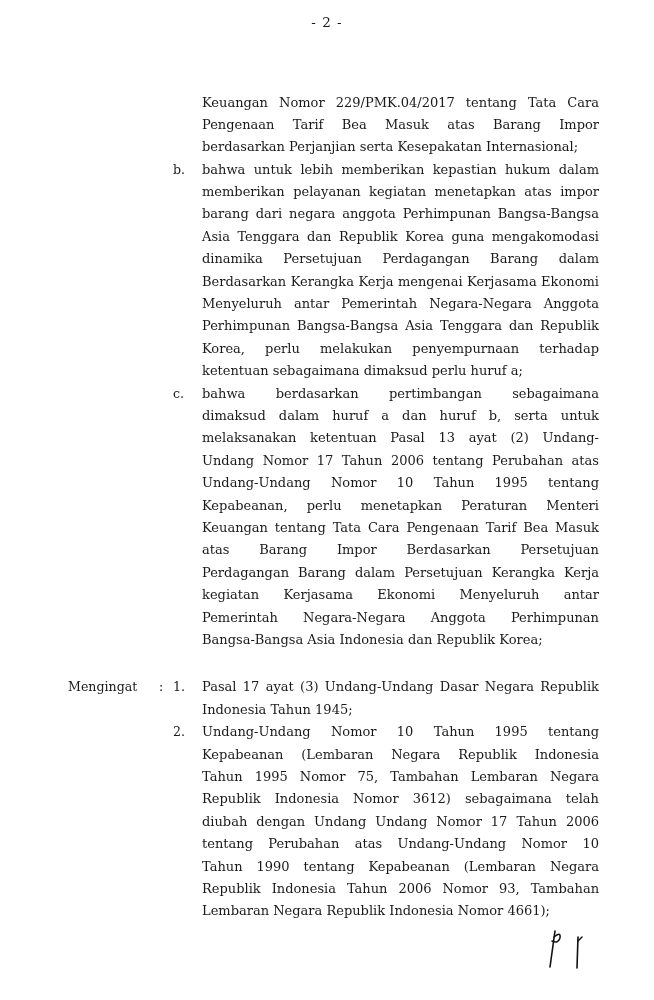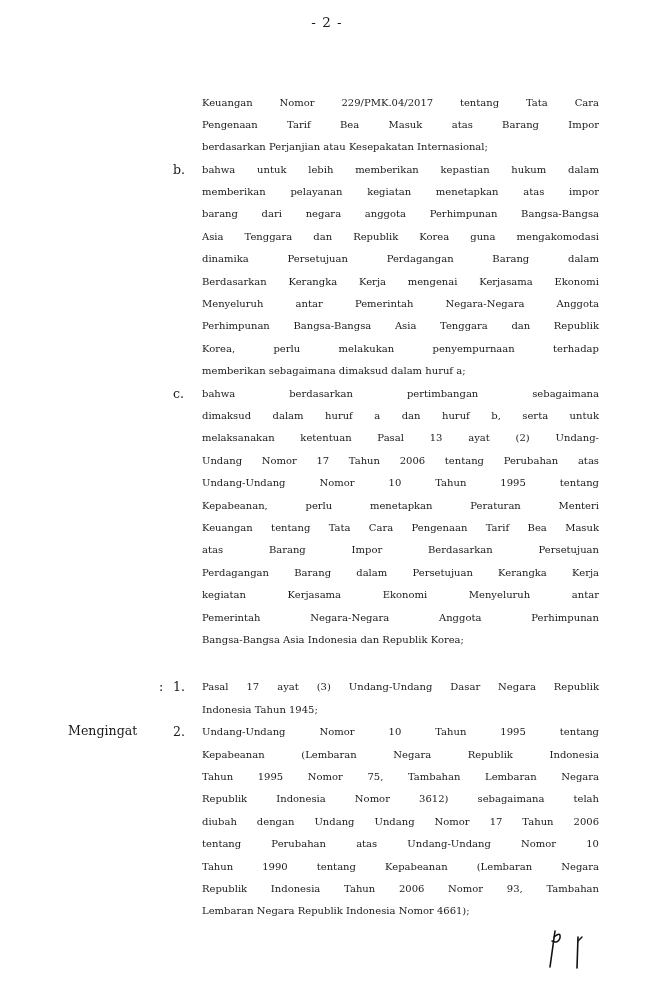--- a/index.html
+++ b/index.html
@@ -1,50 +1,50 @@
 <!DOCTYPE html>
 <html><head>
   <meta charset="utf-8">
   <style>
     html, body { margin: 0; padding: 0; background: #ffffff; }
     body { width: 654px; height: 1000px; position: relative; overflow: hidden;
            font-family: "DejaVu Serif", "Liberation Serif", serif; color: #1a1a1a; }
     .page-num { position: absolute; left: 0; width: 654px; top: 14px; text-align: center;
                 font-size: 13.5px; letter-spacing: 1px; }
-    .line { position: absolute; left: 202px; width: 397px; font-size: 10px; line-height: 16px;
+    .line { position: absolute; left: 202px; width: 397px; font-size: 13px; line-height: 16px;
             text-align: justify; text-align-last: justify; white-space: nowrap; }
     .line.last { text-align-last: left; }
     .marker { position: absolute; font-size: 12.6px; line-height: 16px; }
-    .label { position: absolute; left: 68px; font-size: 12.6px; line-height: 16px; margin-top: 44px; }
+    .label { position: absolute; left: 68px; font-size: 12.6px; line-height: 16px; }
     .colon { position: absolute; left: 159px; font-size: 12.6px; line-height: 16px; }
     .signature { position: absolute; left: 545px; top: 927px; width: 40px; height: 42px; }
   </style>
 </head>
 <body>
 
 <div class="page-num">- 2 -</div>
 
 <div>
   <div class="line" style="top:95px">Keuangan Nomor 229/PMK.04/2017 tentang Tata Cara</div>
   <div class="line" style="top:117px">Pengenaan Tarif Bea Masuk atas Barang Impor</div>
-  <div class="line last" style="top:139px">berdasarkan Perjanjian atau Kesepakatan Internasional;</div>
+  <div class="line last" style="top:139px">berdasarkan Perjanjian serta Kesepakatan Internasional;</div>
 </div>
 
 <div>
   <div class="marker" style="left:173px; top:162px">b.</div>
   <div class="line" style="top:162px">bahwa untuk lebih memberikan kepastian hukum dalam</div>
   <div class="line" style="top:184px">memberikan pelayanan kegiatan menetapkan atas impor</div>
   <div class="line" style="top:206px">barang dari negara anggota Perhimpunan Bangsa-Bangsa</div>
   <div class="line" style="top:229px">Asia Tenggara dan Republik Korea guna mengakomodasi</div>
   <div class="line" style="top:251px">dinamika Persetujuan Perdagangan Barang dalam</div>
   <div class="line" style="top:274px">Berdasarkan Kerangka Kerja mengenai Kerjasama Ekonomi</div>
   <div class="line" style="top:296px">Menyeluruh antar Pemerintah Negara-Negara Anggota</div>
   <div class="line" style="top:318px">Perhimpunan Bangsa-Bangsa Asia Tenggara dan Republik</div>
   <div class="line" style="top:341px">Korea, perlu melakukan penyempurnaan terhadap</div>
-  <div class="line last" style="top:363px">memberikan sebagaimana dimaksud dalam huruf a;</div>
+  <div class="line last" style="top:363px">ketentuan sebagaimana dimaksud perlu huruf a;</div>
 </div>
 
 <div>
   <div class="marker" style="left:173px; top:386px">c.</div>
   <div class="line" style="top:386px">bahwa berdasarkan pertimbangan sebagaimana</div>
   <div class="line" style="top:408px">dimaksud dalam huruf a dan huruf b, serta untuk</div>
   <div class="line" style="top:430px">melaksanakan ketentuan Pasal 13 ayat (2) Undang-</div>
   <div class="line" style="top:453px">Undang Nomor 17 Tahun 2006 tentang Perubahan  atas</div>
   <div class="line" style="top:475px">Undang-Undang Nomor 10 Tahun 1995 tentang</div>
   <div class="line" style="top:498px">Kepabeanan, perlu menetapkan Peraturan Menteri</div>

